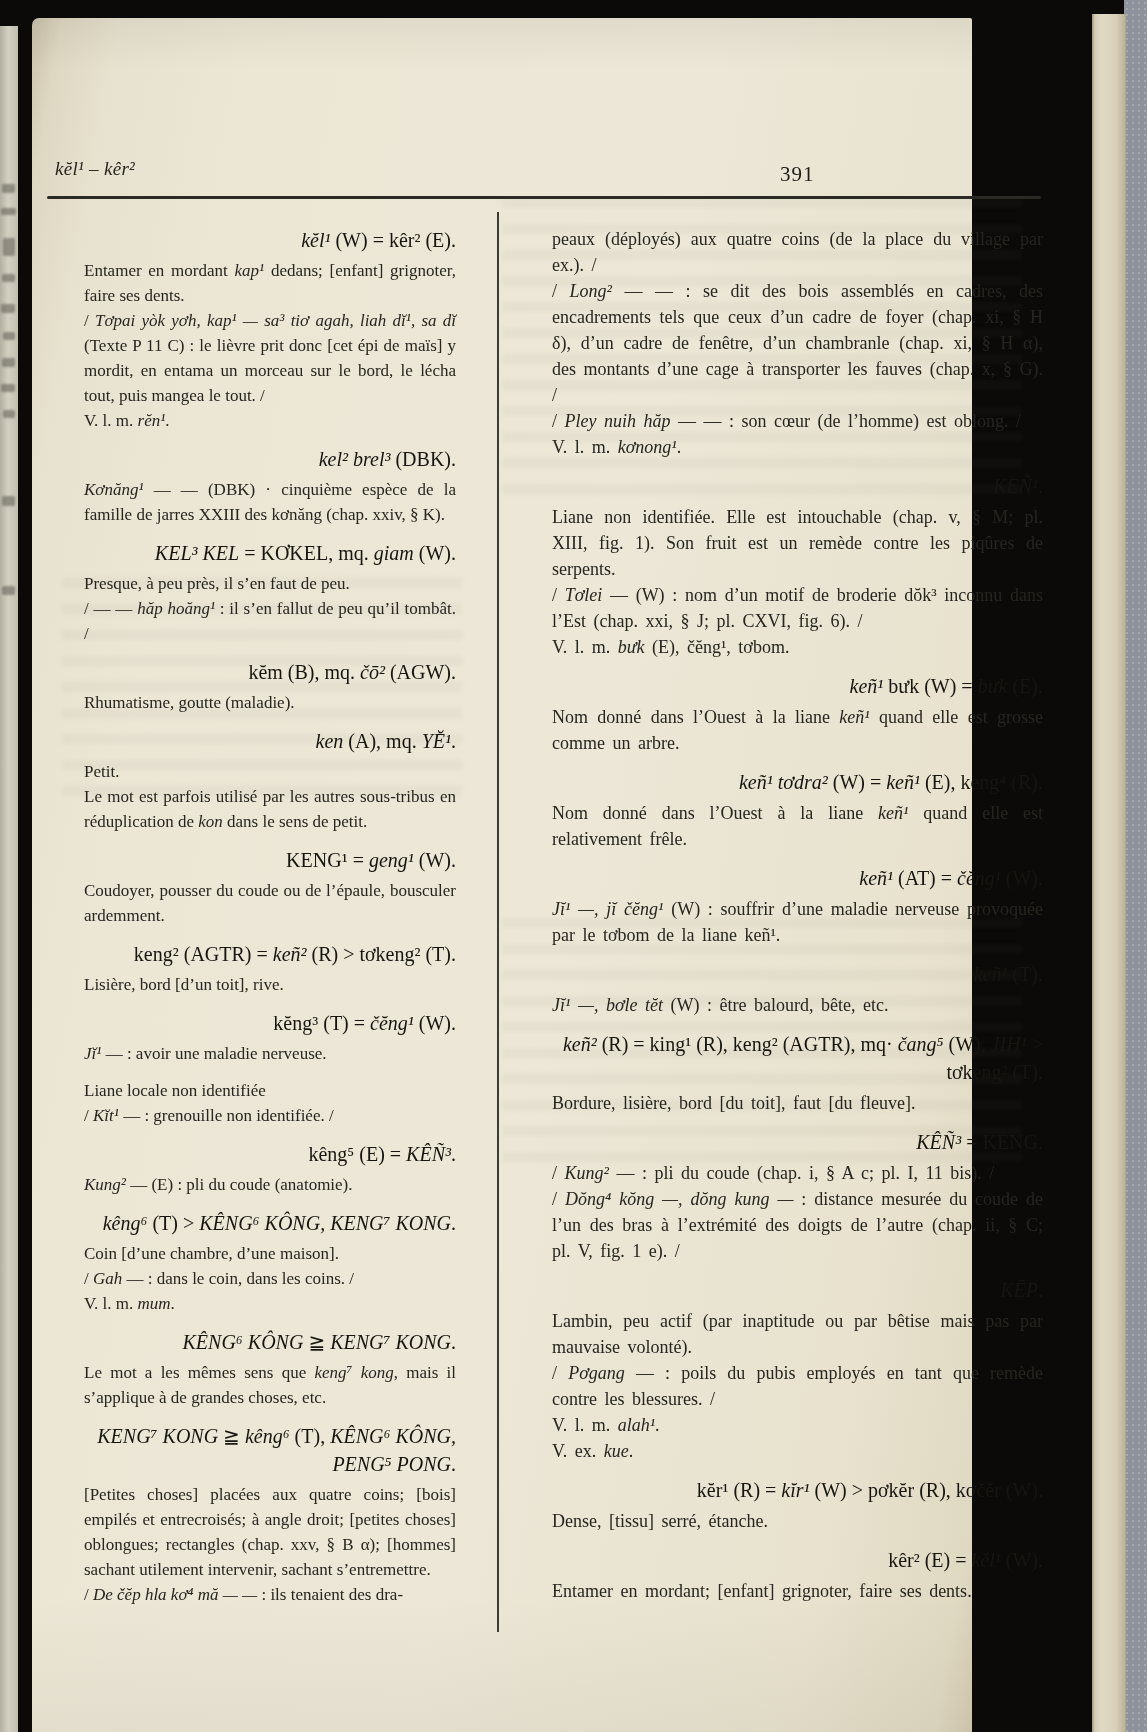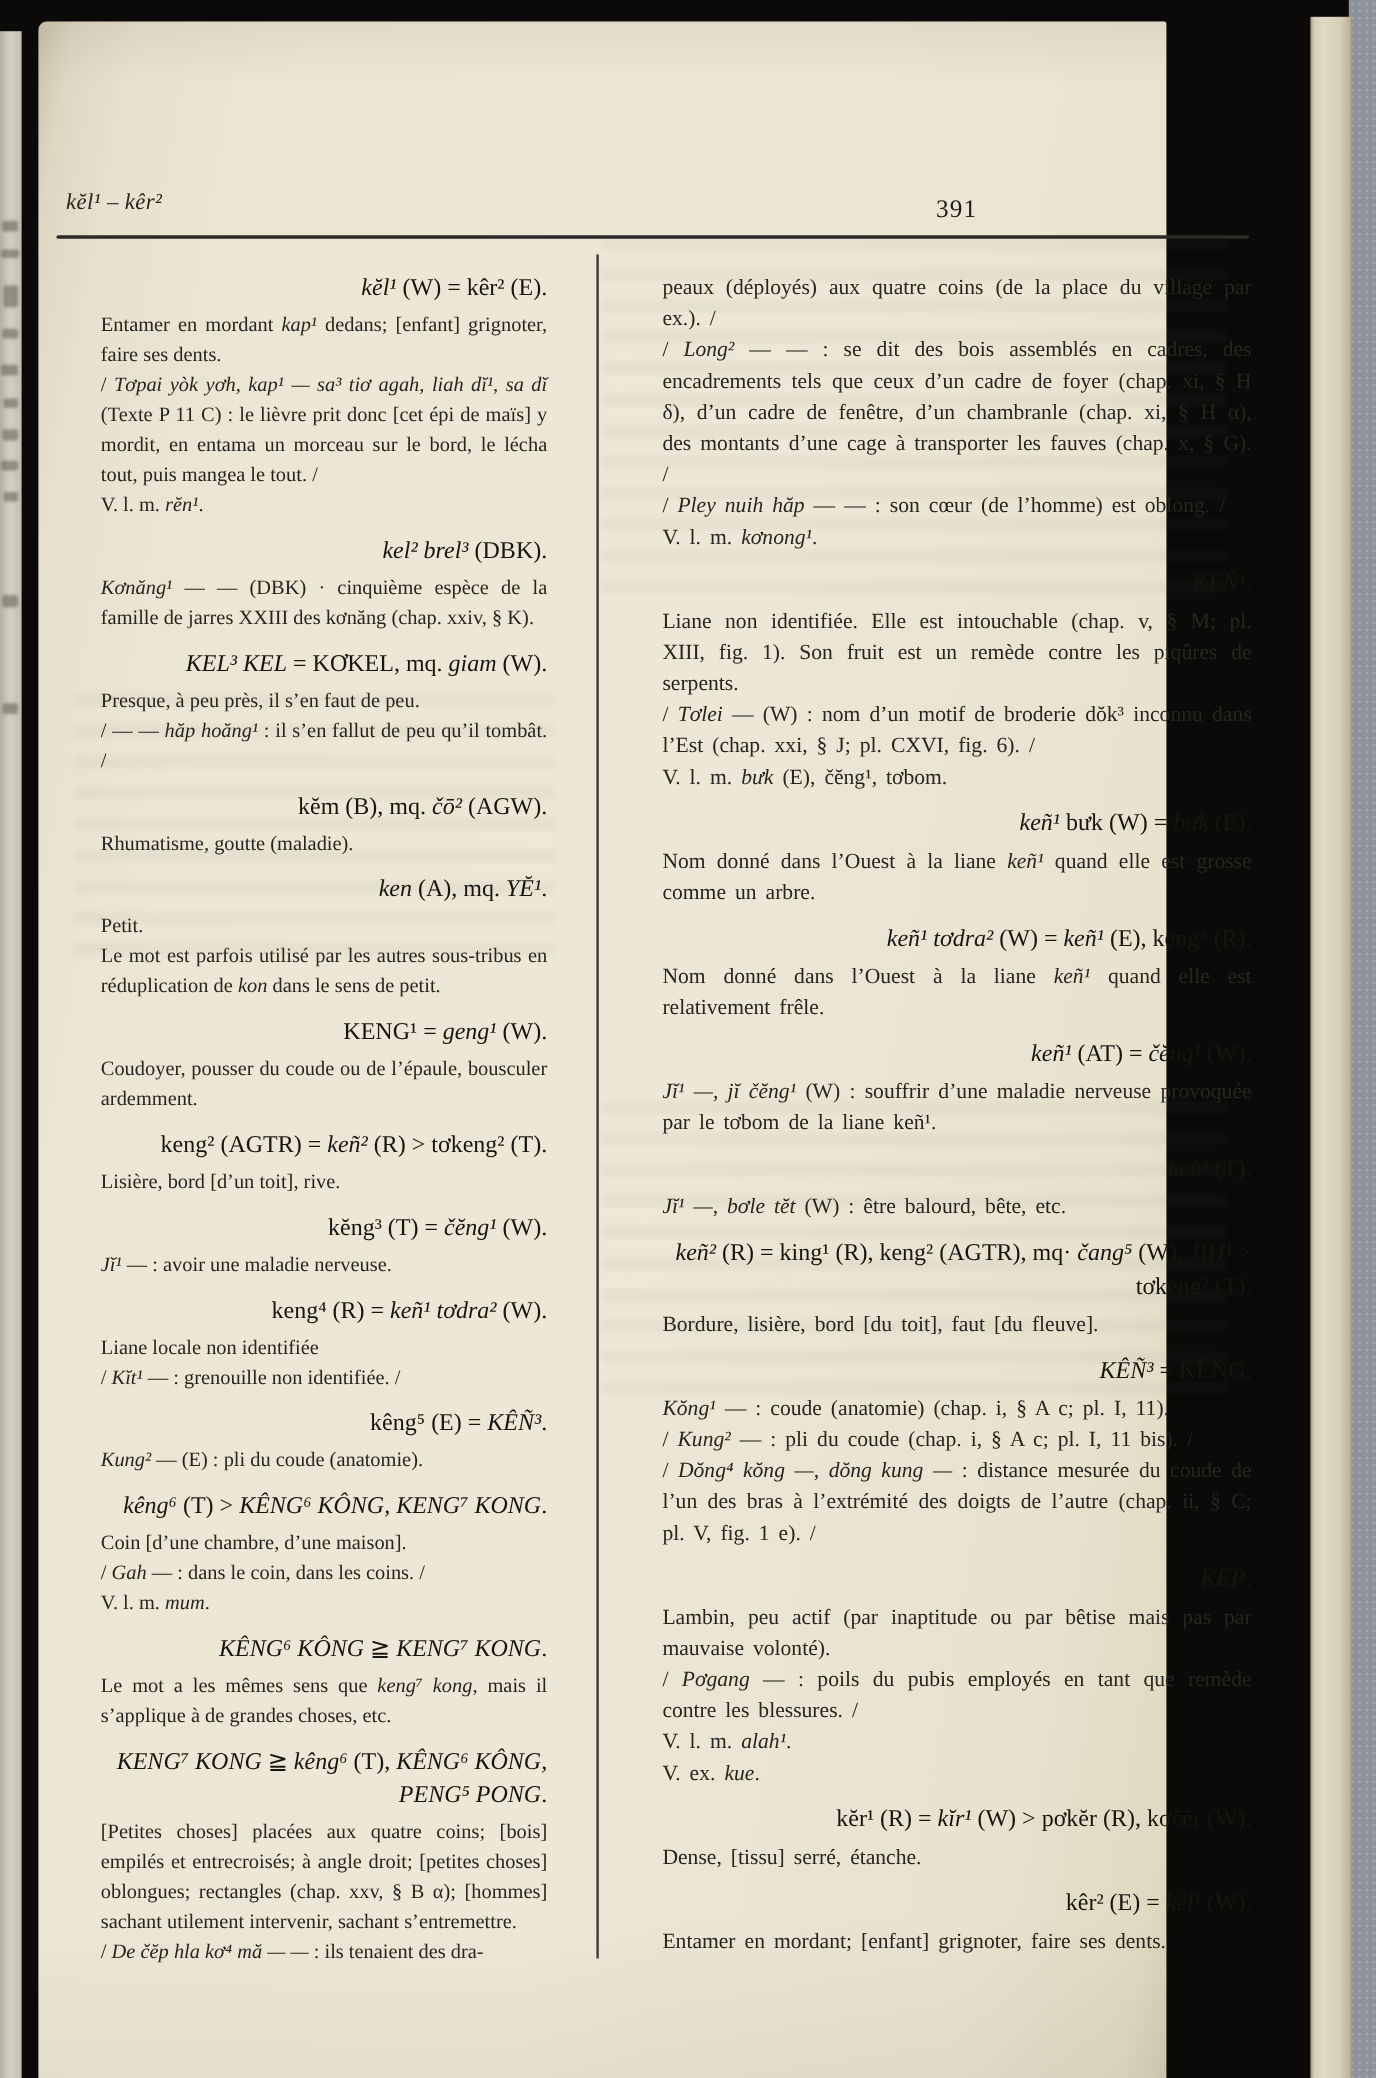--- a/index.html
+++ b/index.html
@@ -115,21 +115,20 @@
       </div>
       <div class="entry">
         <div class="head"><span>keng² (AGTR) = </span><span class="it">keñ²</span><span> (R) &gt; tơkeng² (T).</span></div>
         <p class="bp">Lisière, bord [d’un toit], rive.</p>
       </div>
       <div class="entry">
         <div class="head"><span>kĕng³ (T) = </span><span class="it">čĕng¹</span><span> (W).</span></div>
         <p class="bp"><em>Jĭ¹</em> — : avoir une maladie nerveuse.</p>
       </div>
       <div class="entry">
-        <div class="head"><span>keng⁴ (R) = </span><span class="it">keñ¹ tơdra²</span><span> (W).</span></div>
         <p class="bp">Liane locale non identifiée</p>
         <p class="bp">/ <em>Kĭt¹</em> — : grenouille non identifiée. /</p>
       </div>
       <div class="entry">
         <div class="head"><span>kêng⁵ (E) = </span><span class="it">KÊÑ³</span><span>.</span></div>
         <p class="bp"><em>Kung²</em> — (E) : pli du coude (anatomie).</p>
       </div>
       <div class="entry">
         <div class="head"><span class="it">kêng⁶</span><span> (T) &gt; </span><span class="it">KÊNG⁶ KÔNG, KENG⁷ KONG</span><span>.</span></div>
         <p class="bp">Coin [d’une chambre, d’une maison].</p>
@@ -174,21 +173,20 @@
       <div class="entry">
         <div class="head"><span class="it">keñ¹</span><span> (T).</span></div>
         <p class="bp"><em>Jĭ¹ —, bơle tĕt</em> (W) : être balourd, bête, etc.</p>
       </div>
       <div class="entry">
         <div class="head"><span class="it">keñ²</span><span> (R) = king¹ (R), keng² (AGTR), mq· </span><span class="it">čang⁵</span><span> (W), </span><span class="it">JIH¹</span><span> &gt; tơkeng² (T).</span></div>
         <p class="bp">Bordure, lisière, bord [du toit], faut [du fleuve].</p>
       </div>
       <div class="entry">
         <div class="head"><span class="it">KÊÑ³</span><span> = KÊNG.</span></div>
-        <p class="bp"><em>Kŏng¹</em> — : coude (anatomie) (chap. i, § A c; pl. I, 11).</p>
         <p class="bp">/ <em>Kung²</em> — : pli du coude (chap. i, § A c; pl. I, 11 bis). /</p>
         <p class="bp">/ <em>Dŏng⁴ kŏng —, dŏng kung —</em> : distance mesurée du coude de l’un des bras à l’extrémité des doigts de l’autre (chap. ii, § C; pl. V, fig. 1 e). /</p>
       </div>
       <div class="entry">
         <div class="head"><span class="it">KĒP</span><span>.</span></div>
         <p class="bp">Lambin, peu actif (par inaptitude ou par bêtise mais pas par mauvaise volonté).</p>
         <p class="bp">/ <em>Pơgang</em> — : poils du pubis employés en tant que remède contre les blessures. /</p>
         <p class="bp">V. l. m. <em>alah¹</em>.</p>
         <p class="bp">V. ex. <em>kue</em>.</p>
       </div>

